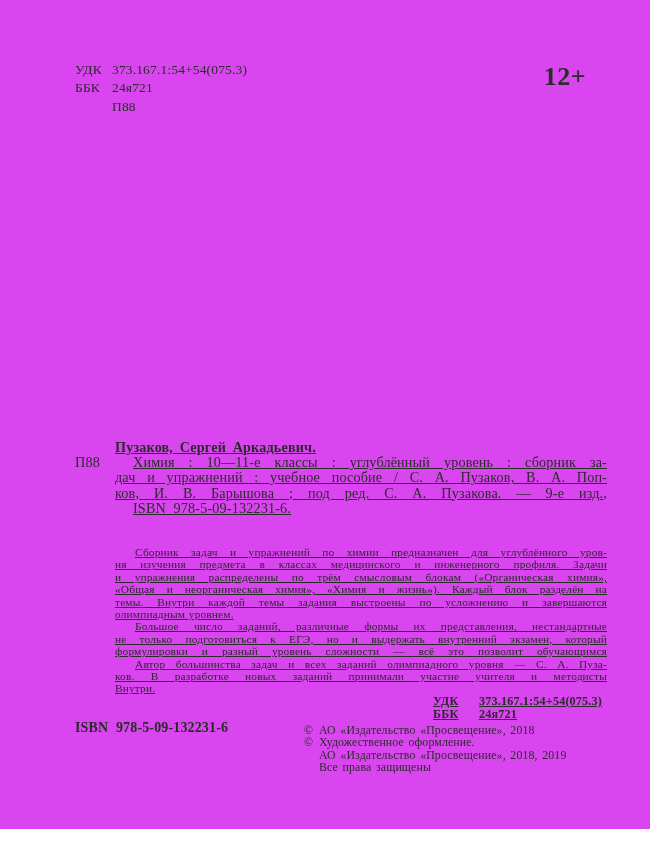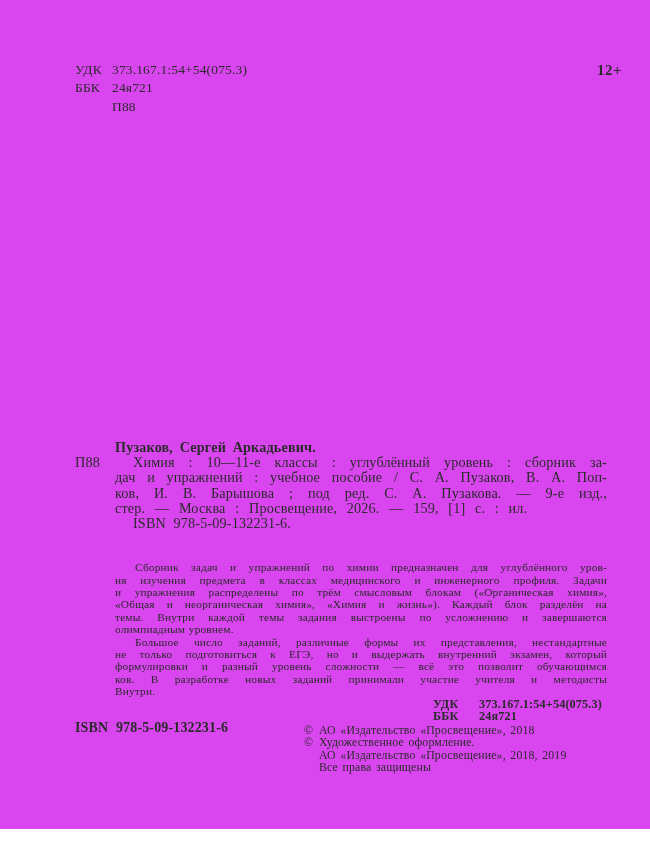--- a/index.html
+++ b/index.html
@@ -23,35 +23,36 @@
     font-size: 13.5px;
     line-height: 18.4px;
     display: grid;
     grid-template-columns: 37px auto;
   }
 
   
   .age-rating {
     position: absolute;
     top: 62px;
-    right: 28px;
-    font-size: 15px;
+    right: 64px;
+    font-size: 26px;
     font-weight: bold;
     letter-spacing: 0.5px;
   }
 
   
   .card {
     position: absolute;
     left: 75px;
     top: 440px;
     width: 532px;
     font-size: 14.2px;
     line-height: 15.2px;
     word-spacing: 1.5px;
+    text-decoration: underline;
   }
   .card .author {
     margin-left: 40px;
     font-weight: bold;
     word-spacing: 3px;
   }
   .card .p88 {
     position: absolute;
     left: 0;
     top: 15px;
@@ -128,36 +129,36 @@
 
   <div class="age-rating">12+</div>
 
   <div class="card">
     <div class="author">Пузаков, Сергей Аркадьевич.</div>
     <div class="p88">П88</div>
     <div class="bib">
       <div class="jl jl-first">Химия : 10—11-е классы : углублённый уровень : сборник за-</div>
       <div class="jl">дач и упражнений : учебное пособие / С. А. Пузаков, В. А. Поп-</div>
       <div class="jl">ков, И. В. Барышова ; под ред. С. А. Пузакова. — 9-е изд.,</div>
-      <div class="jl-end">стер. — Москва : Просвещение, 2026. — 159, [1] с. : ил.</div>
     </div>
     <div class="isbn-line">ISBN 978-5-09-132231-6.</div>
 
     <div class="annotation">
       <div class="an an-first">Сборник задач и упражнений по химии предназначен для углублённого уров-</div>
       <div class="an">ня изучения предмета в классах медицинского и инженерного профиля. Задачи</div>
       <div class="an">и упражнения распределены по трём смысловым блокам («Органическая химия»,</div>
       <div class="an">«Общая и неорганическая химия», «Химия и жизнь»). Каждый блок разделён на</div>
       <div class="an">темы. Внутри каждой темы задания выстроены по усложнению и завершаются</div>
       <div class="an an-last">олимпиадным уровнем.</div>
 
       <div class="an an-first">Большое число заданий, различные формы их представления, нестандартные</div>
       <div class="an">не только подготовиться к ЕГЭ, но и выдержать внутренний экзамен, который</div>
       <div class="an">формулировки и разный уровень сложности — всё это позволит обучающимся</div>
 
+      <div class="an an-first">Автор большинства задач и всех заданий олимпиадного уровня — С. А. Пуза-</div>
       <div class="an">ков. В разработке новых заданий принимали участие учителя и методисты</div>
       <div class="an an-last">Внутри.</div>
     </div>
 
     <div class="bottom-codes">
       <span>УДК</span>
       <span>373.167.1:54+54(075.3)</span>
       <span>ББК</span>
       <span>24я721</span>
     </div>

